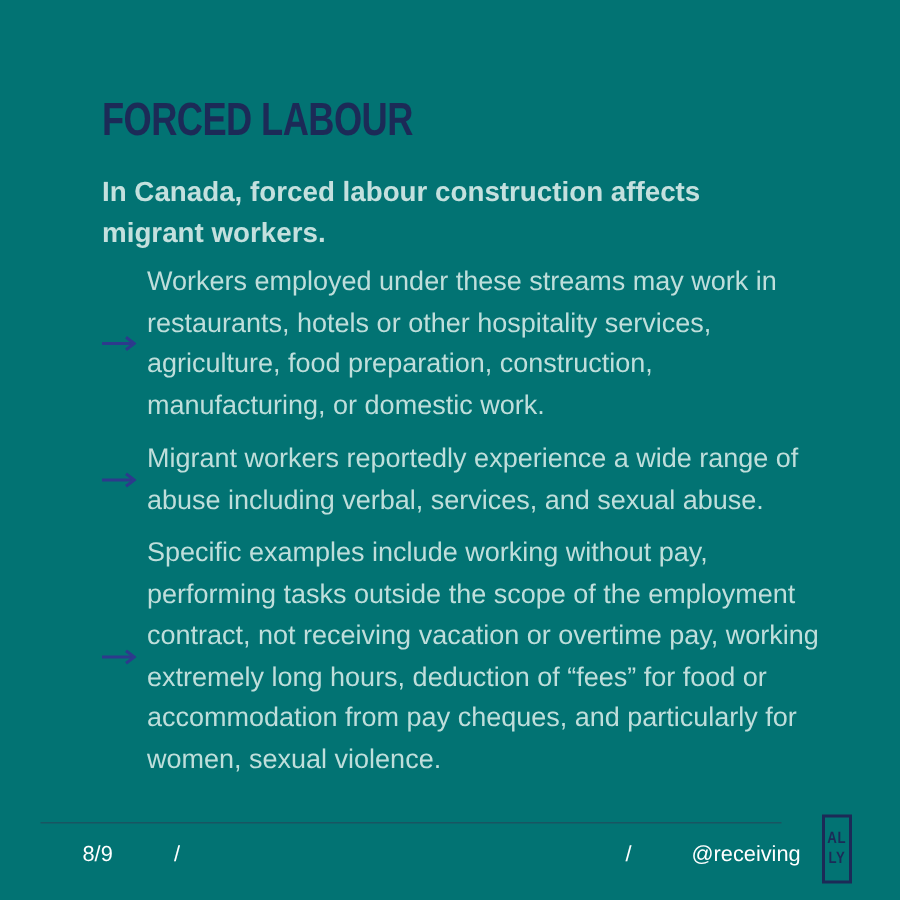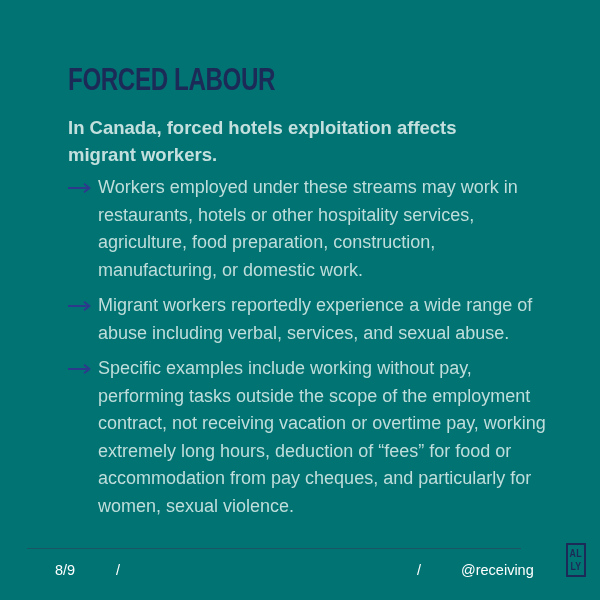--- a/index.html
+++ b/index.html
@@ -34,21 +34,21 @@
   }
   .bullets {
     position: absolute;
     left: 68px;
     top: 174px;
     width: 500px;
     list-style: none;
   }
   .bullet {
     display: flex;
-    align-items: flex-start;
+    align-items: center;
     margin-bottom: 8px;
   }
   .arrow {
     width: 30px;
     flex: 0 0 30px;
     height: 27px;
     display: flex;
     align-items: center;
   }
   .arrow svg { display: block; }
@@ -76,41 +76,40 @@
     font-size: 14.5px;
     color: #ffffff;
     margin-left: 28px;
   }
   .footer span { position: absolute; top: 0; white-space: nowrap; }
   .logo {
     position: absolute;
     left: 548px;
     top: 543px;
     width: 20px;
-    height: 34px;
+    height: 46px;
     border: 2px solid #1c2a57;
     display: flex;
     flex-direction: column;
     align-items: center;
     justify-content: center;
     font-family: "Liberation Sans", sans-serif;
     font-weight: 700;
     font-size: 11px;
     line-height: 13px;
     color: #1c2a57;
-    margin-left: 18px;
   }
   .logo span { display: block; transform: scaleX(0.8); letter-spacing: 0.5px; }
 </style>
 </head>
 <body>
 
 <h1 class="title">FORCED LABOUR</h1>
 
-<p class="intro">In Canada, forced hotels exploitation affects migrant workers.</p>
+<p class="intro">In Canada, forced labour construction affects migrant workers.</p>
 
 <ul class="bullets">
   <li class="bullet">
     <span class="arrow">
       <svg width="23" height="10" viewBox="0 0 23 10">
           <line x1="0" y1="5" x2="21" y2="5" stroke="#2d3a8c" stroke-width="2"></line>
           <polyline points="16,0.8 21.5,5 16,9.2" fill="none" stroke="#2d3a8c" stroke-width="2"></polyline>
         </svg>
     </span>
     <span class="btext">Workers employed under these streams may work in restaurants, hotels or other hospitality services, agriculture, food preparation, construction, manufacturing, or domestic work.</span>

